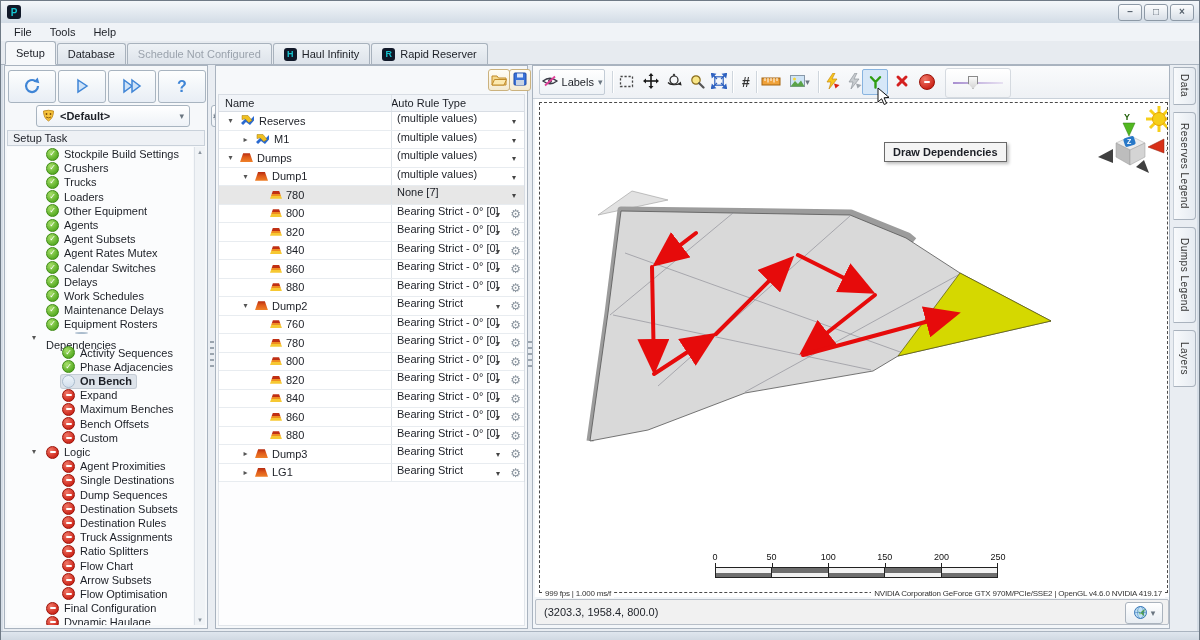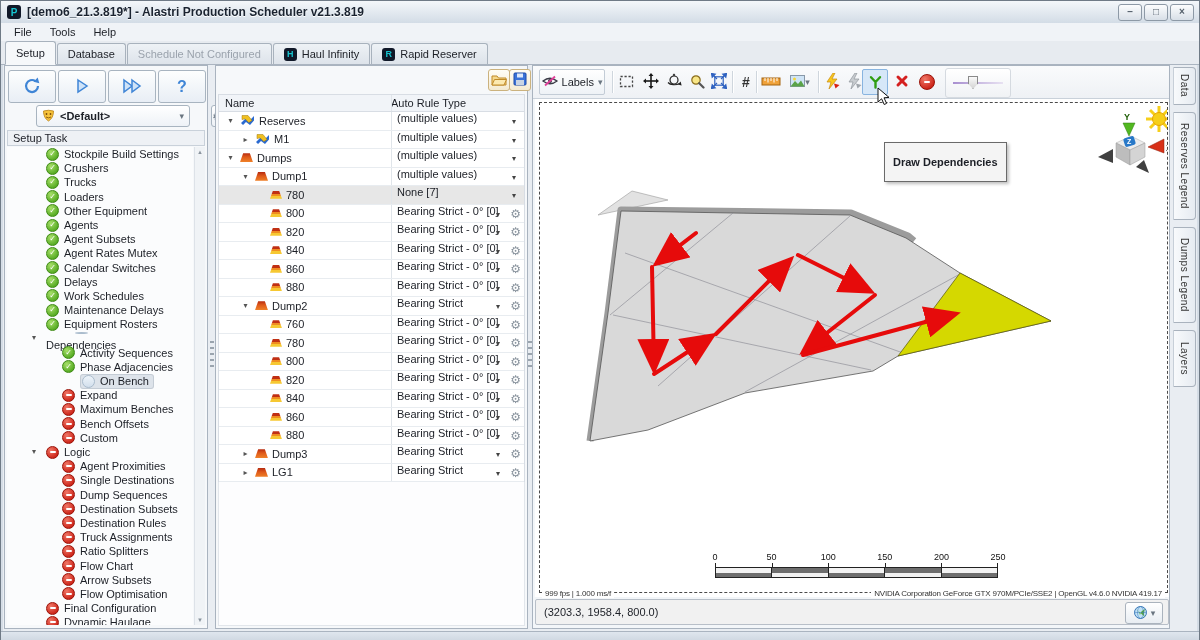--- a/index.html
+++ b/index.html
@@ -91,21 +91,21 @@
   .gridglyph{font-size:14px;font-weight:bold;color:#333;}
   #slider-group{position:absolute;left:412px;top:2px;width:64px;height:28px;border:1px solid #d5dae0;border-radius:3px;
     background:linear-gradient(#ffffff,#f0f2f5);}
   #slider-track{position:absolute;left:7px;right:7px;top:13px;height:2px;background:linear-gradient(90deg,#a88fd0,#e8e2f2);}
   #slider-thumb{position:absolute;left:22px;top:7px;width:10px;height:13px;background:linear-gradient(#fafafa,#d5d5d5);
     border:1px solid #8a8a8a;box-sizing:border-box;clip-path:polygon(0 0,100% 0,100% 58%,50% 100%,0 58%);}
   
   #viewport{position:absolute;left:2px;top:33px;width:634px;height:498px;background:#fff;}
   #vframe{position:absolute;left:4px;top:3px;width:629px;height:491px;border:1px dashed #4a4a4a;box-sizing:border-box;}
   .vstatus{position:absolute;bottom:-6px;font-size:8px;color:#333;background:#fff;padding:0 3px;white-space:nowrap;letter-spacing:-0.2px;}
-  #tooltip{position:absolute;left:349px;top:43px;padding:13px 8px;background:#f4f4f4;border:1px solid #6a6a6a;
+  #tooltip{position:absolute;left:349px;top:43px;padding:3px 8px;background:#f4f4f4;border:1px solid #6a6a6a;
     font-weight:bold;font-size:11px;box-shadow:2px 2px 3px rgba(0,0,0,.25);white-space:nowrap;z-index:9;}
   #cursor{position:absolute;left:342px;top:20px;z-index:10;}
   
   #scalebar{position:absolute;left:175px;top:449px;width:283px;}
   #scale-labels{position:relative;height:11px;font-size:9px;color:#111;}
   #scale-labels span{position:absolute;transform:translateX(-50%);}
   #scale-ticks{position:relative;height:4px;}
   #scale-ticks i{position:absolute;width:1px;height:4px;background:#222;}
   #scale-blocks{height:9px;border:1px solid #222;display:flex;flex-direction:column;}
   .srow{display:flex;flex:1;}
@@ -122,21 +122,20 @@
     background:linear-gradient(90deg,#f8fafc,#e6ebf1);display:flex;align-items:center;justify-content:center;box-sizing:border-box;}
   .vtab span{writing-mode:vertical-rl;font-size:10px;color:#333;letter-spacing:0.5px;}
 </style>
 </head>
 <body>
 
 <div id="win">
 
   <div id="titlebar">
     <span class="appicon">P</span>
-    <span id="title-text">[demo6_21.3.819*] - Alastri Production Scheduler v21.3.819</span>
     <span id="winbtns">
       <span class="wbtn">–</span>
       <span class="wbtn">□</span>
       <span class="wbtn">×</span>
     </span>
   </div>
 
   <div id="tabbar">
     <div class="tab active">
         <span>Setup</span>
@@ -307,21 +306,21 @@
             <span>Activity Sequences</span>
           </span>
         </div>
         <div class="titem">
           <span class="trow-inner" style="margin-left: 54px;">
             <span class="ci check">✓</span>
             <span>Phase Adjacencies</span>
           </span>
         </div>
         <div class="titem sel">
-          <span class="trow-inner" style="margin-left: 74px;">
+          <span class="trow-inner" style="margin-left: 54px; font-weight: bold;">
             <span class="ci none"></span>
             <span>On Bench</span>
           </span>
         </div>
         <div class="titem">
           <span class="trow-inner" style="margin-left: 54px;">
             <span class="ci blocked"></span>
             <span>Expand</span>
           </span>
         </div>

